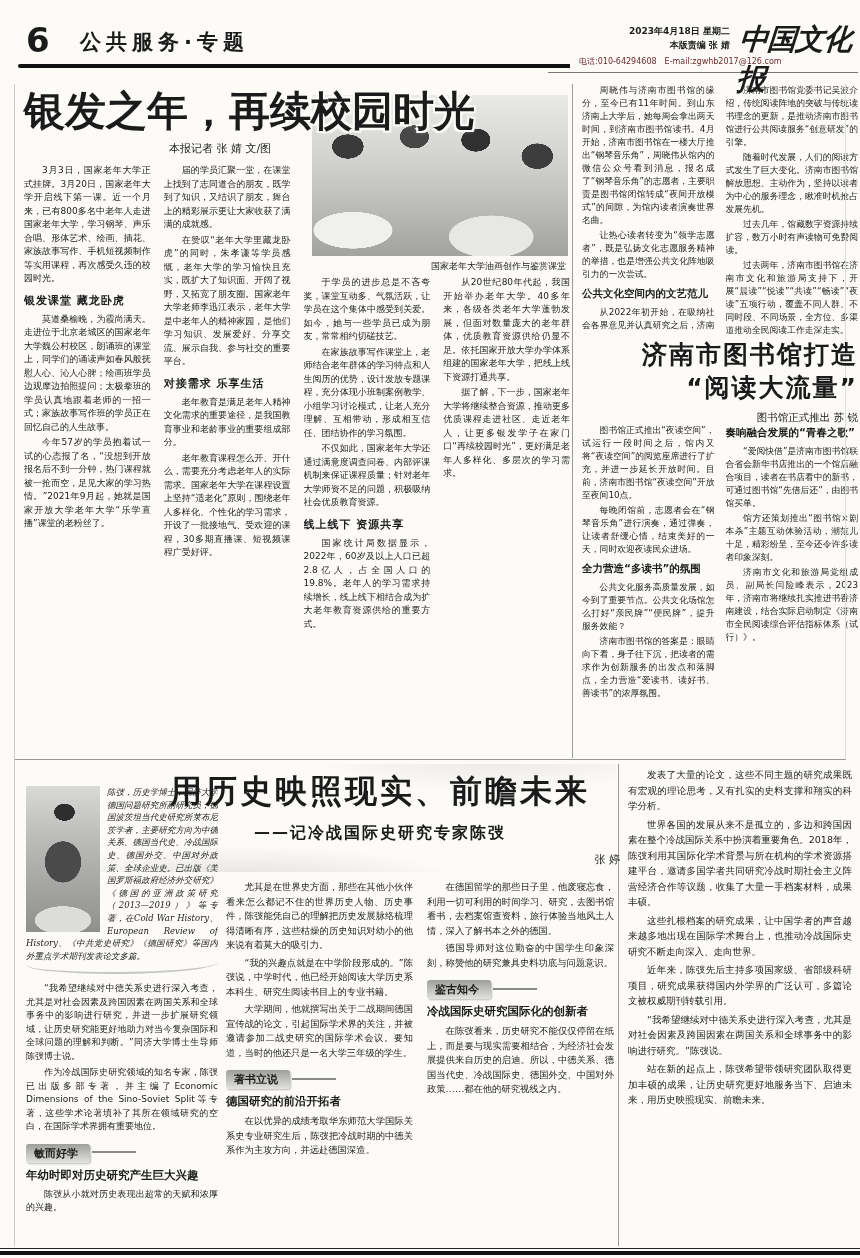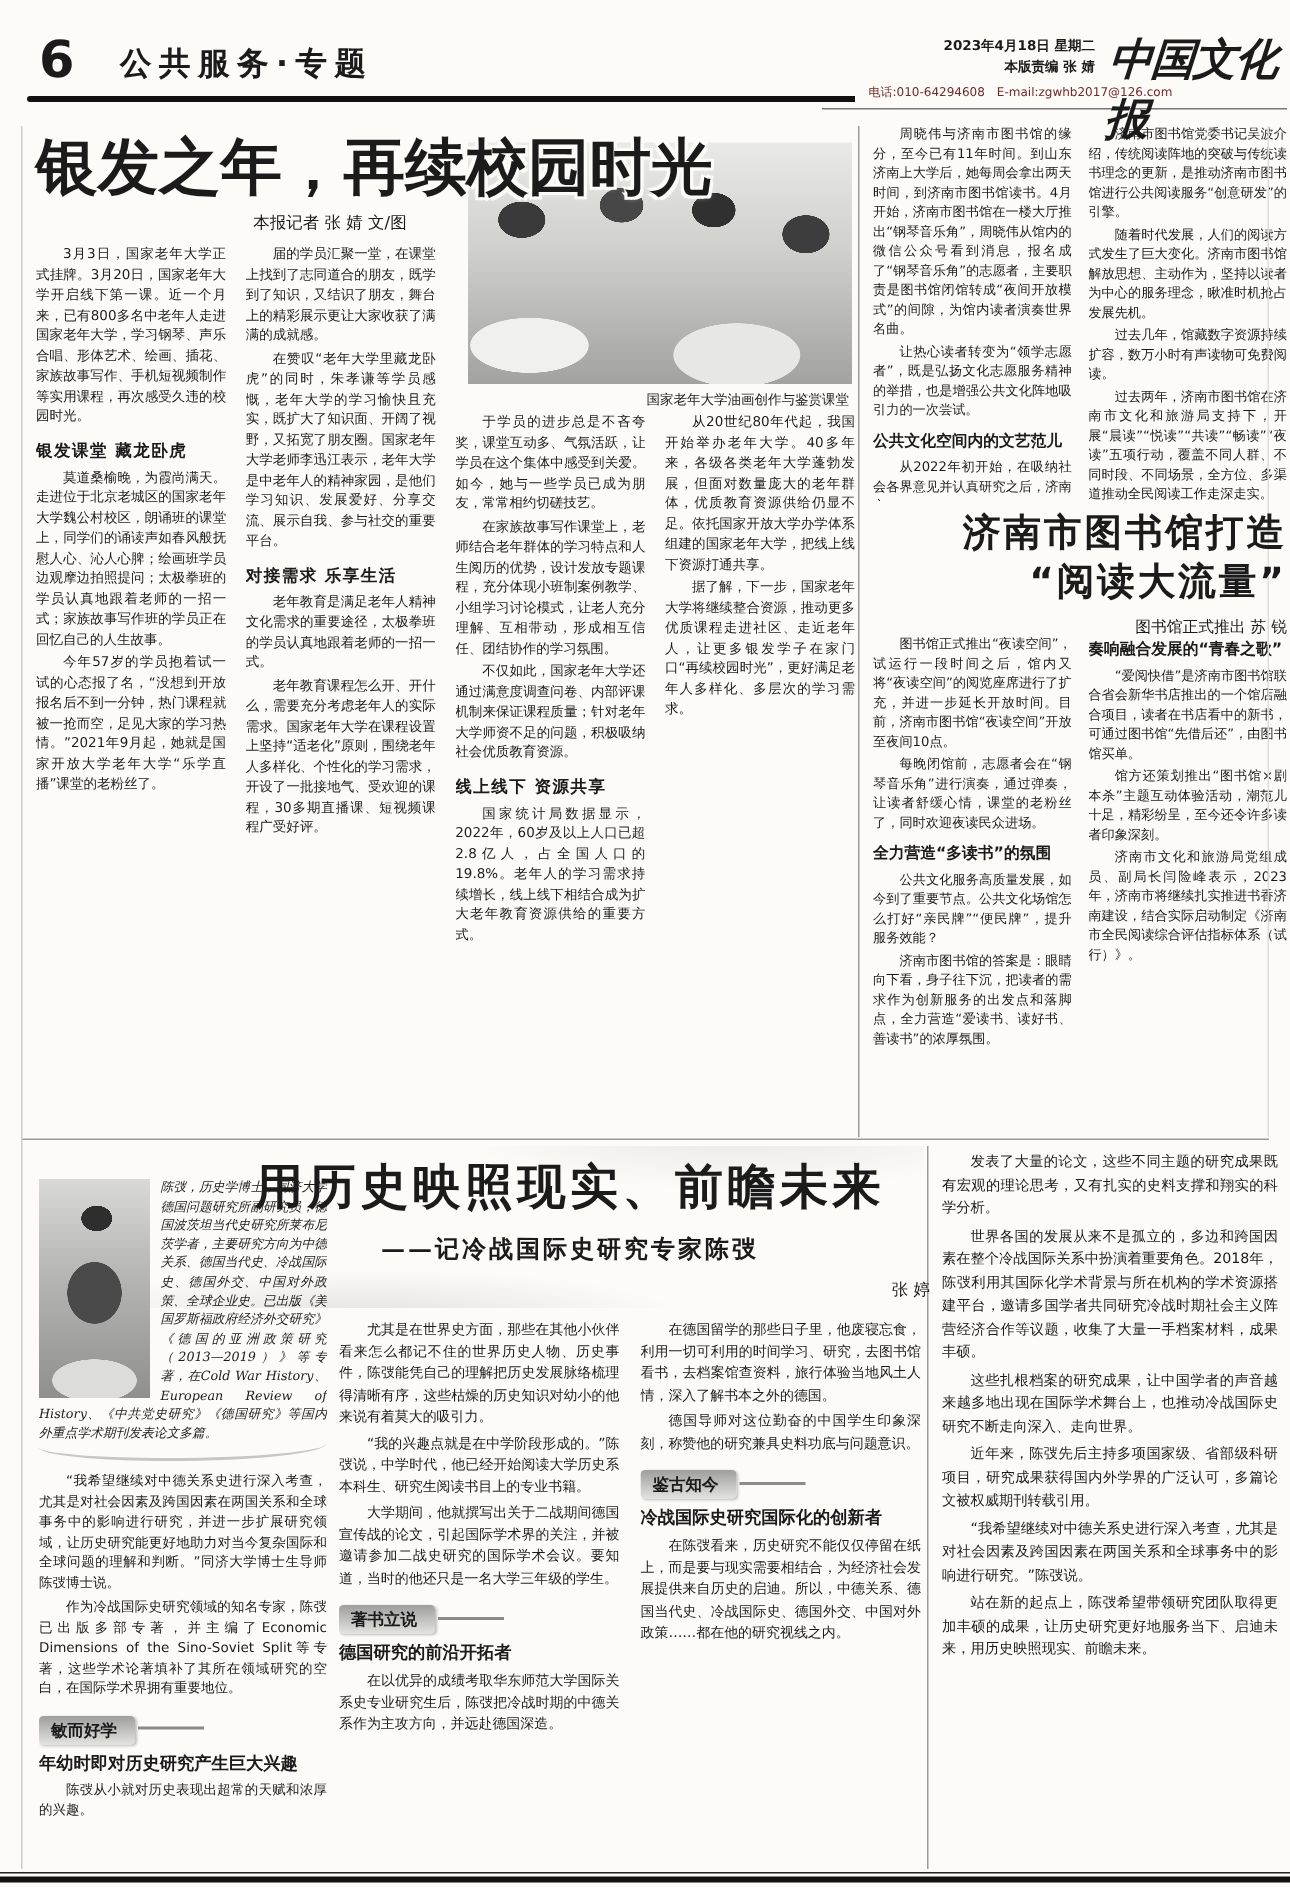--- a/index.html
+++ b/index.html
@@ -99,21 +99,21 @@
     <div class="lead-col">
       <p class="p">3月3日，国家老年大学正式挂牌。3月20日，国家老年大学开启线下第一课。近一个月来，已有800多名中老年人走进国家老年大学，学习钢琴、声乐合唱、形体艺术、绘画、插花、家族故事写作、手机短视频制作等实用课程，再次感受久违的校园时光。</p>
       <div class="colhead">银发课堂 藏龙卧虎</div>
       <p class="p">莫道桑榆晚，为霞尚满天。走进位于北京老城区的国家老年大学魏公村校区，朗诵班的课堂上，同学们的诵读声如春风般抚慰人心、沁人心脾；绘画班学员边观摩边拍照提问；太极拳班的学员认真地跟着老师的一招一式；家族故事写作班的学员正在回忆自己的人生故事。</p>
       <p class="p">今年57岁的学员抱着试一试的心态报了名，“没想到开放报名后不到一分钟，热门课程就被一抢而空，足见大家的学习热情。”2021年9月起，她就是国家开放大学老年大学“乐学直播”课堂的老粉丝了。</p>
     </div>
     <div class="lead-col">
       <p class="p">届的学员汇聚一堂，在课堂上找到了志同道合的朋友，既学到了知识，又结识了朋友，舞台上的精彩展示更让大家收获了满满的成就感。</p>
       <p class="p">在赞叹“老年大学里藏龙卧虎”的同时，朱孝谦等学员感慨，老年大学的学习愉快且充实，既扩大了知识面、开阔了视野，又拓宽了朋友圈。国家老年大学老师李迅江表示，老年大学是中老年人的精神家园，是他们学习知识、发展爱好、分享交流、展示自我、参与社交的重要平台。</p>
       <div class="colhead">对接需求 乐享生活</div>
-      <p class="p">老年教育是满足老年人精神文化需求的重要途径，太极拳班的学员认真地跟着老师的一招一式。</p>
+      <p class="p">老年教育是满足老年人精神文化需求的重要途径，是我国教育事业和老龄事业的重要组成部分。</p>
       <p class="p">老年教育课程怎么开、开什么，需要充分考虑老年人的实际需求。国家老年大学在课程设置上坚持“适老化”原则，围绕老年人多样化、个性化的学习需求，开设了一批接地气、受欢迎的课程，30多期直播课、短视频课程广受好评。</p>
     </div>
     <div class="lead-col offset">
       <p class="p">于学员的进步总是不吝夸奖，课堂互动多、气氛活跃，让学员在这个集体中感受到关爱。如今，她与一些学员已成为朋友，常常相约切磋技艺。</p>
       <p class="p">在家族故事写作课堂上，老师结合老年群体的学习特点和人生阅历的优势，设计发放专题课程，充分体现小班制案例教学、小组学习讨论模式，让老人充分理解、互相带动，形成相互信任、团结协作的学习氛围。</p>
       <p class="p">不仅如此，国家老年大学还通过满意度调查问卷、内部评课机制来保证课程质量；针对老年大学师资不足的问题，积极吸纳社会优质教育资源。</p>
       <div class="colhead">线上线下 资源共享</div>
       <p class="p">国家统计局数据显示，2022年，60岁及以上人口已超2.8亿人，占全国人口的19.8%。老年人的学习需求持续增长，线上线下相结合成为扩大老年教育资源供给的重要方式。</p>
     </div>
     <div class="lead-col offset">
@@ -141,21 +141,21 @@
 
   <div class="abs" id="jn-headblock">
     <div class="jn-hl">济南市图书馆打造</div>
     <div class="jn-hl">“阅读大流量”</div>
     <div class="jn-by">图书馆正式推出 苏 锐</div>
   </div>
 
   <div class="abs" id="jn-r2">
     <div class="jn-col">
       <p class="jp">图书馆正式推出“夜读空间”，试运行一段时间之后，馆内又将“夜读空间”的阅览座席进行了扩充，并进一步延长开放时间。目前，济南市图书馆“夜读空间”开放至夜间10点。</p>
-      <p class="jp">每晚闭馆前，志愿者会在“钢琴音乐角”进行演奏，通过弹奏，让读者舒缓心情，课堂的老粉丝了，同时欢迎夜读民众进场。</p>
+      <p class="jp">每晚闭馆前，志愿者会在“钢琴音乐角”进行演奏，通过弹奏，让读者舒缓心情，结束美好的一天，同时欢迎夜读民众进场。</p>
       <div class="jhead">全力营造“多读书”的氛围</div>
       <p class="jp">公共文化服务高质量发展，如今到了重要节点。公共文化场馆怎么打好“亲民牌”“便民牌”，提升服务效能？</p>
       <p class="jp">济南市图书馆的答案是：眼睛向下看，身子往下沉，把读者的需求作为创新服务的出发点和落脚点，全力营造“爱读书、读好书、善读书”的浓厚氛围。</p>
     </div>
     <div class="jn-col">
       <div class="jhead" style="margin-top:2px">奏响融合发展的“青春之歌”</div>
       <p class="jp">“爱阅快借”是济南市图书馆联合省会新华书店推出的一个馆店融合项目，读者在书店看中的新书，可通过图书馆“先借后还”，由图书馆买单。</p>
       <p class="jp">馆方还策划推出“图书馆×剧本杀”主题互动体验活动，潮范儿十足，精彩纷呈，至今还令许多读者印象深刻。</p>
       <p class="jp">济南市文化和旅游局党组成员、副局长闫险峰表示，2023年，济南市将继续扎实推进书香济南建设，结合实际启动制定《济南市全民阅读综合评估指标体系（试行）》。</p>
     </div>

